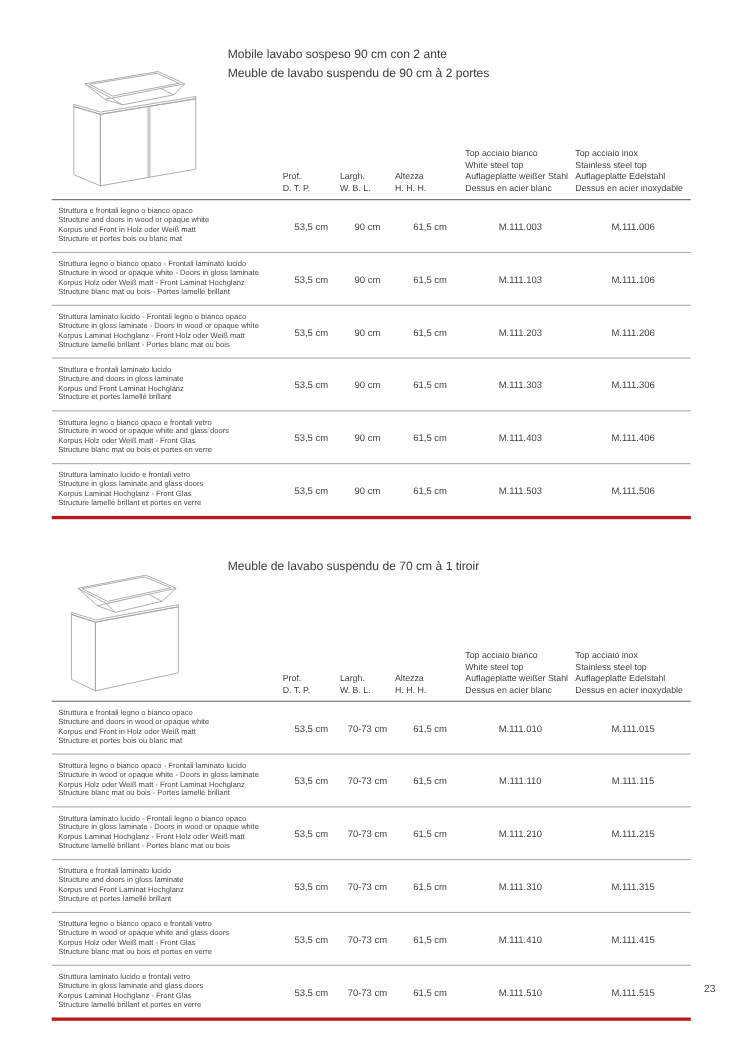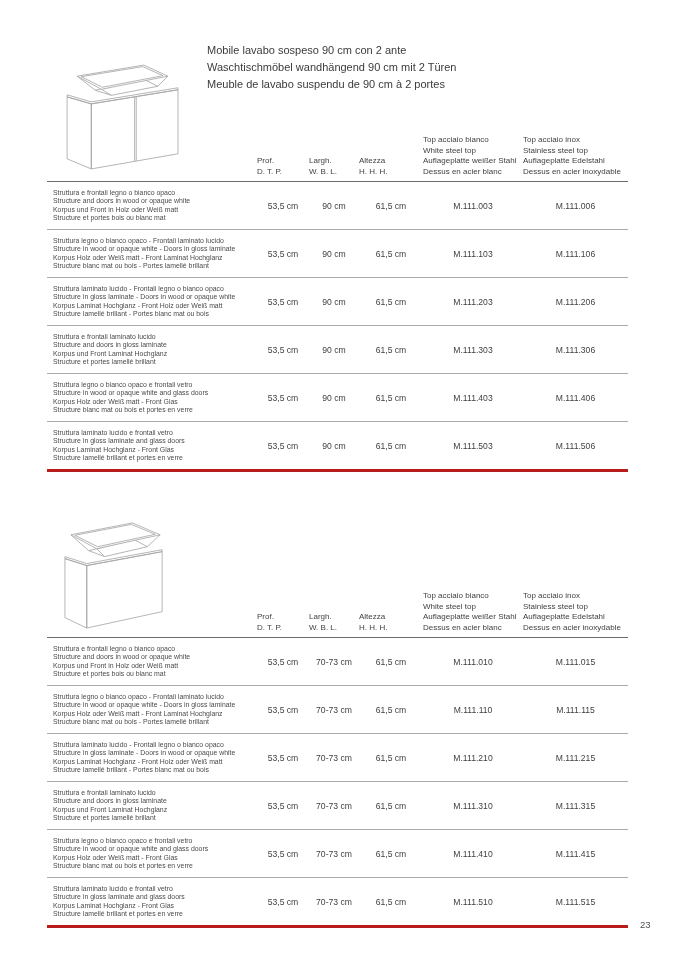--- a/index.html
+++ b/index.html
@@ -25,21 +25,21 @@
 
   .thead{height:58px;border-bottom:1px solid #6b6b6b;align-items:end;}
   .hc{text-align:left;font-size:8px;line-height:10.5px;padding-bottom:4px;color:#3f3f3f;white-space:nowrap;}
 
   .tbody{border-bottom:3px solid #b91c1c;}
   .row{align-items:center;min-height:47px;}
   .row + .row{border-top:1px solid #ababab;}
   .desc{font-size:6.9px;line-height:8.2px;color:#4a4a4a;padding:6px 4px 6px 6px;}
   .num,.code{text-align:center;font-size:8.6px;color:#3f3f3f;white-space:nowrap;}
 
-  .pagenum{position:absolute;left:640px;top:919px;font-size:9.5px;color:#4f4f4f;}
+  .pagenum{position:absolute;left:640px;top:894px;font-size:9.5px;color:#4f4f4f;}
   svg .ln{fill:none;stroke:#a3a3a3;stroke-width:0.8;stroke-linejoin:round;}
   svg .face{fill:#ffffff;stroke:#a3a3a3;stroke-width:0.8;stroke-linejoin:round;}
 </style>
 </head>
 <body>
 
 <div class="page">
 
   <section id="section-90">
     <div class="illus">
@@ -57,21 +57,20 @@
         <line class="ln" x1="122" y1="31.5" x2="122" y2="33.5"></line>
         <polygon class="ln" points="12,40.5 36,47.5 36,112 12,102"></polygon>
         <polygon class="ln" points="36,47.5 122,33.5 122,97 36,112"></polygon>
         <line class="ln" x1="79" y1="40.5" x2="79" y2="104.3"></line>
         <line class="ln" x1="80.6" y1="40.2" x2="80.6" y2="104"></line>
       </svg>
     </div>
 
     <div class="titles">
       <div>Mobile lavabo sospeso 90 cm con 2 ante</div>
-      <div>Waschtischmöbel wandhängend 90 cm mit 2 Türen</div>
       <div>Meuble de lavabo suspendu de 90 cm à 2 portes</div>
     </div>
 
     <div class="table">
       <div class="thead grid-cols">
         <div class="hc"></div>
         <div class="hc">
           <div>Prof.</div>
           <div>D. T. P.</div>
         </div>
@@ -198,20 +197,21 @@
         <polyline class="ln" points="10,46 32,53 108,39"></polyline>
         <polyline class="ln" points="10,48 32,55 108,41"></polyline>
         <line class="ln" x1="10" y1="46" x2="10" y2="48"></line>
         <line class="ln" x1="108" y1="39" x2="108" y2="41"></line>
         <polygon class="ln" points="10,48 32,55 32,118 10,107.5"></polygon>
         <polygon class="ln" points="32,55 108,41 108,101.5 32,118"></polygon>
       </svg>
     </div>
 
     <div class="titles">
+      <div>Meuble de lavabo suspendu de 70 cm à 1 tiroir</div>
     </div>
 
     <div class="table">
       <div class="thead grid-cols">
         <div class="hc"></div>
         <div class="hc">
           <div>Prof.</div>
           <div>D. T. P.</div>
         </div>
         <div class="hc">

